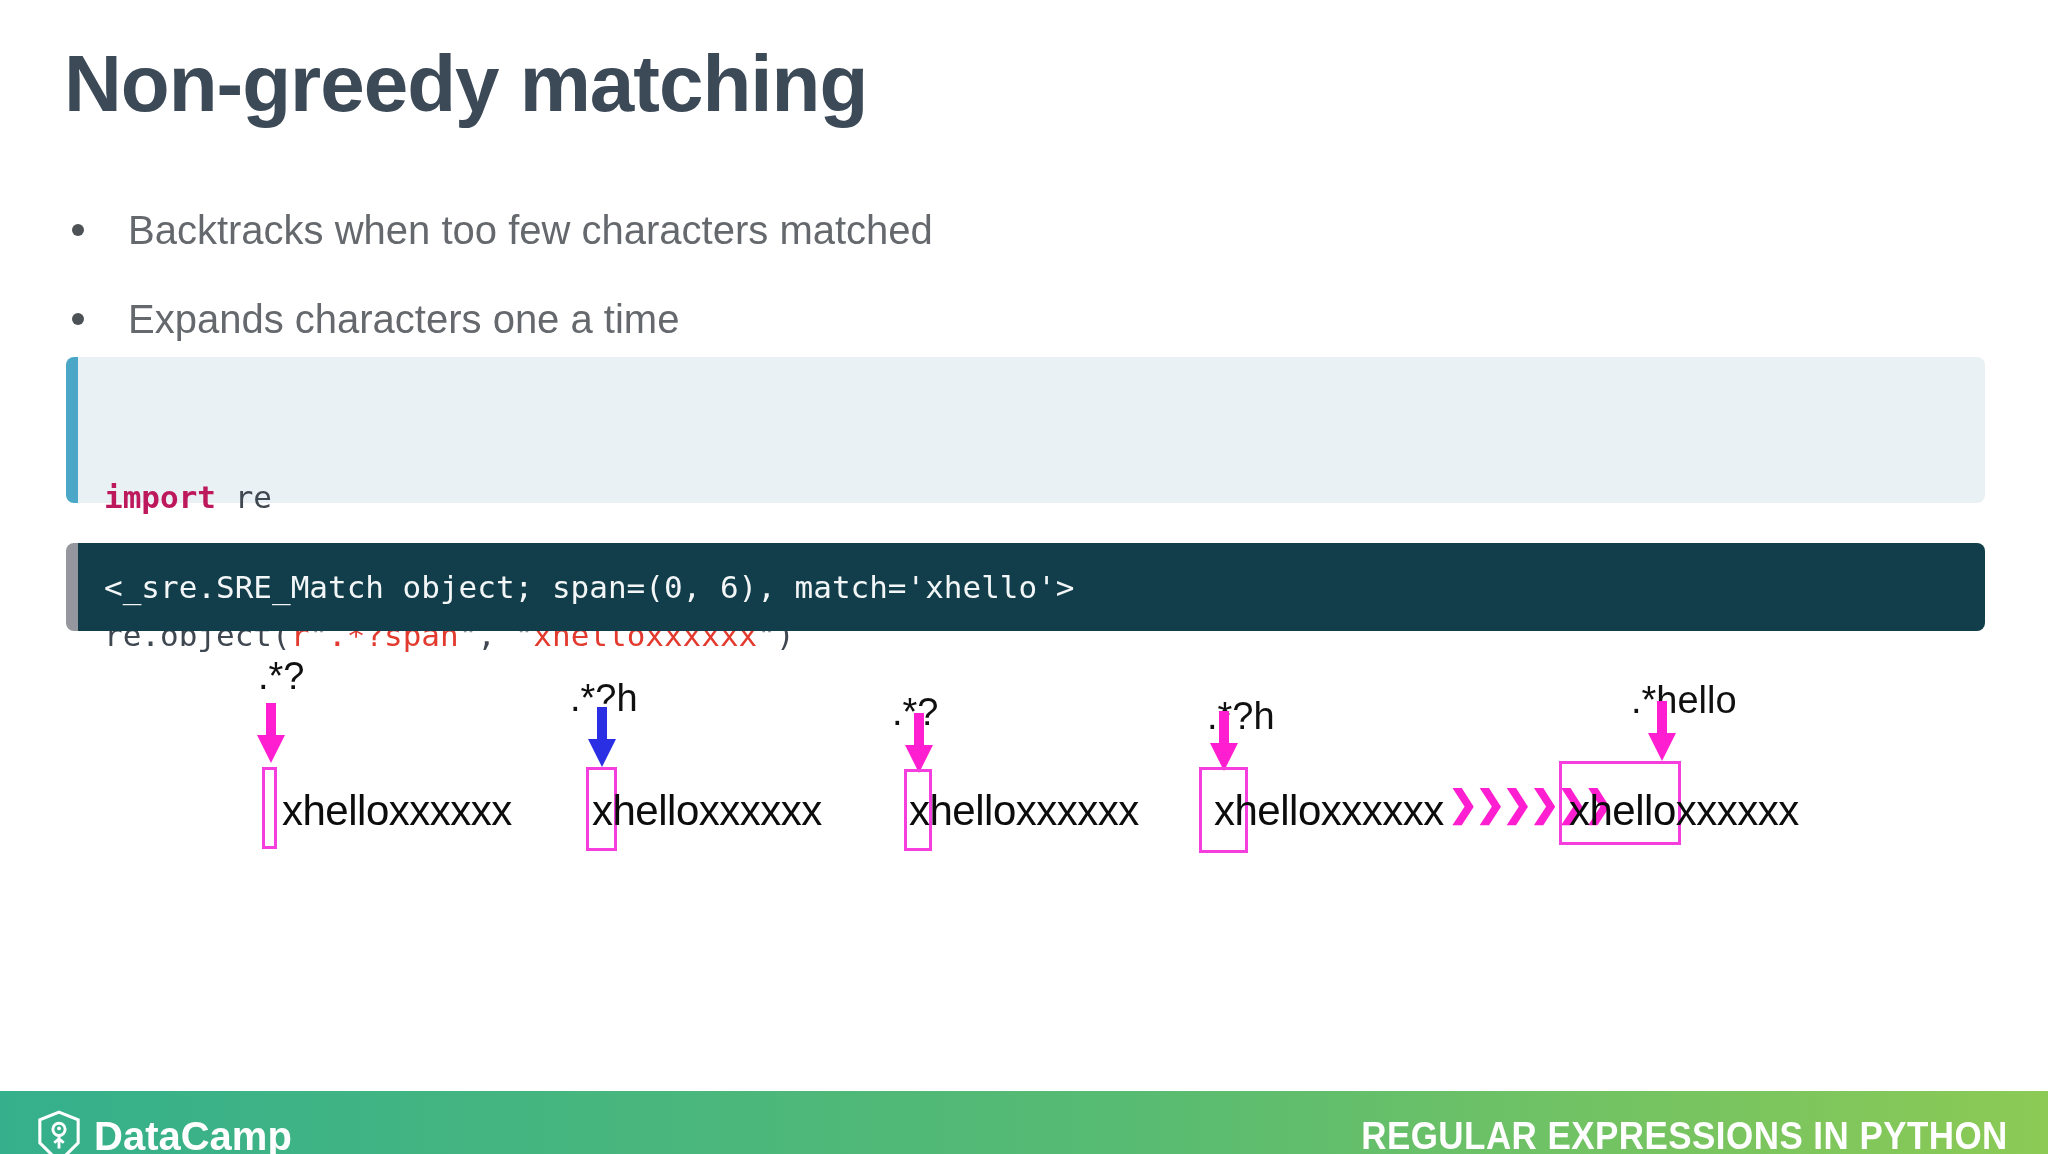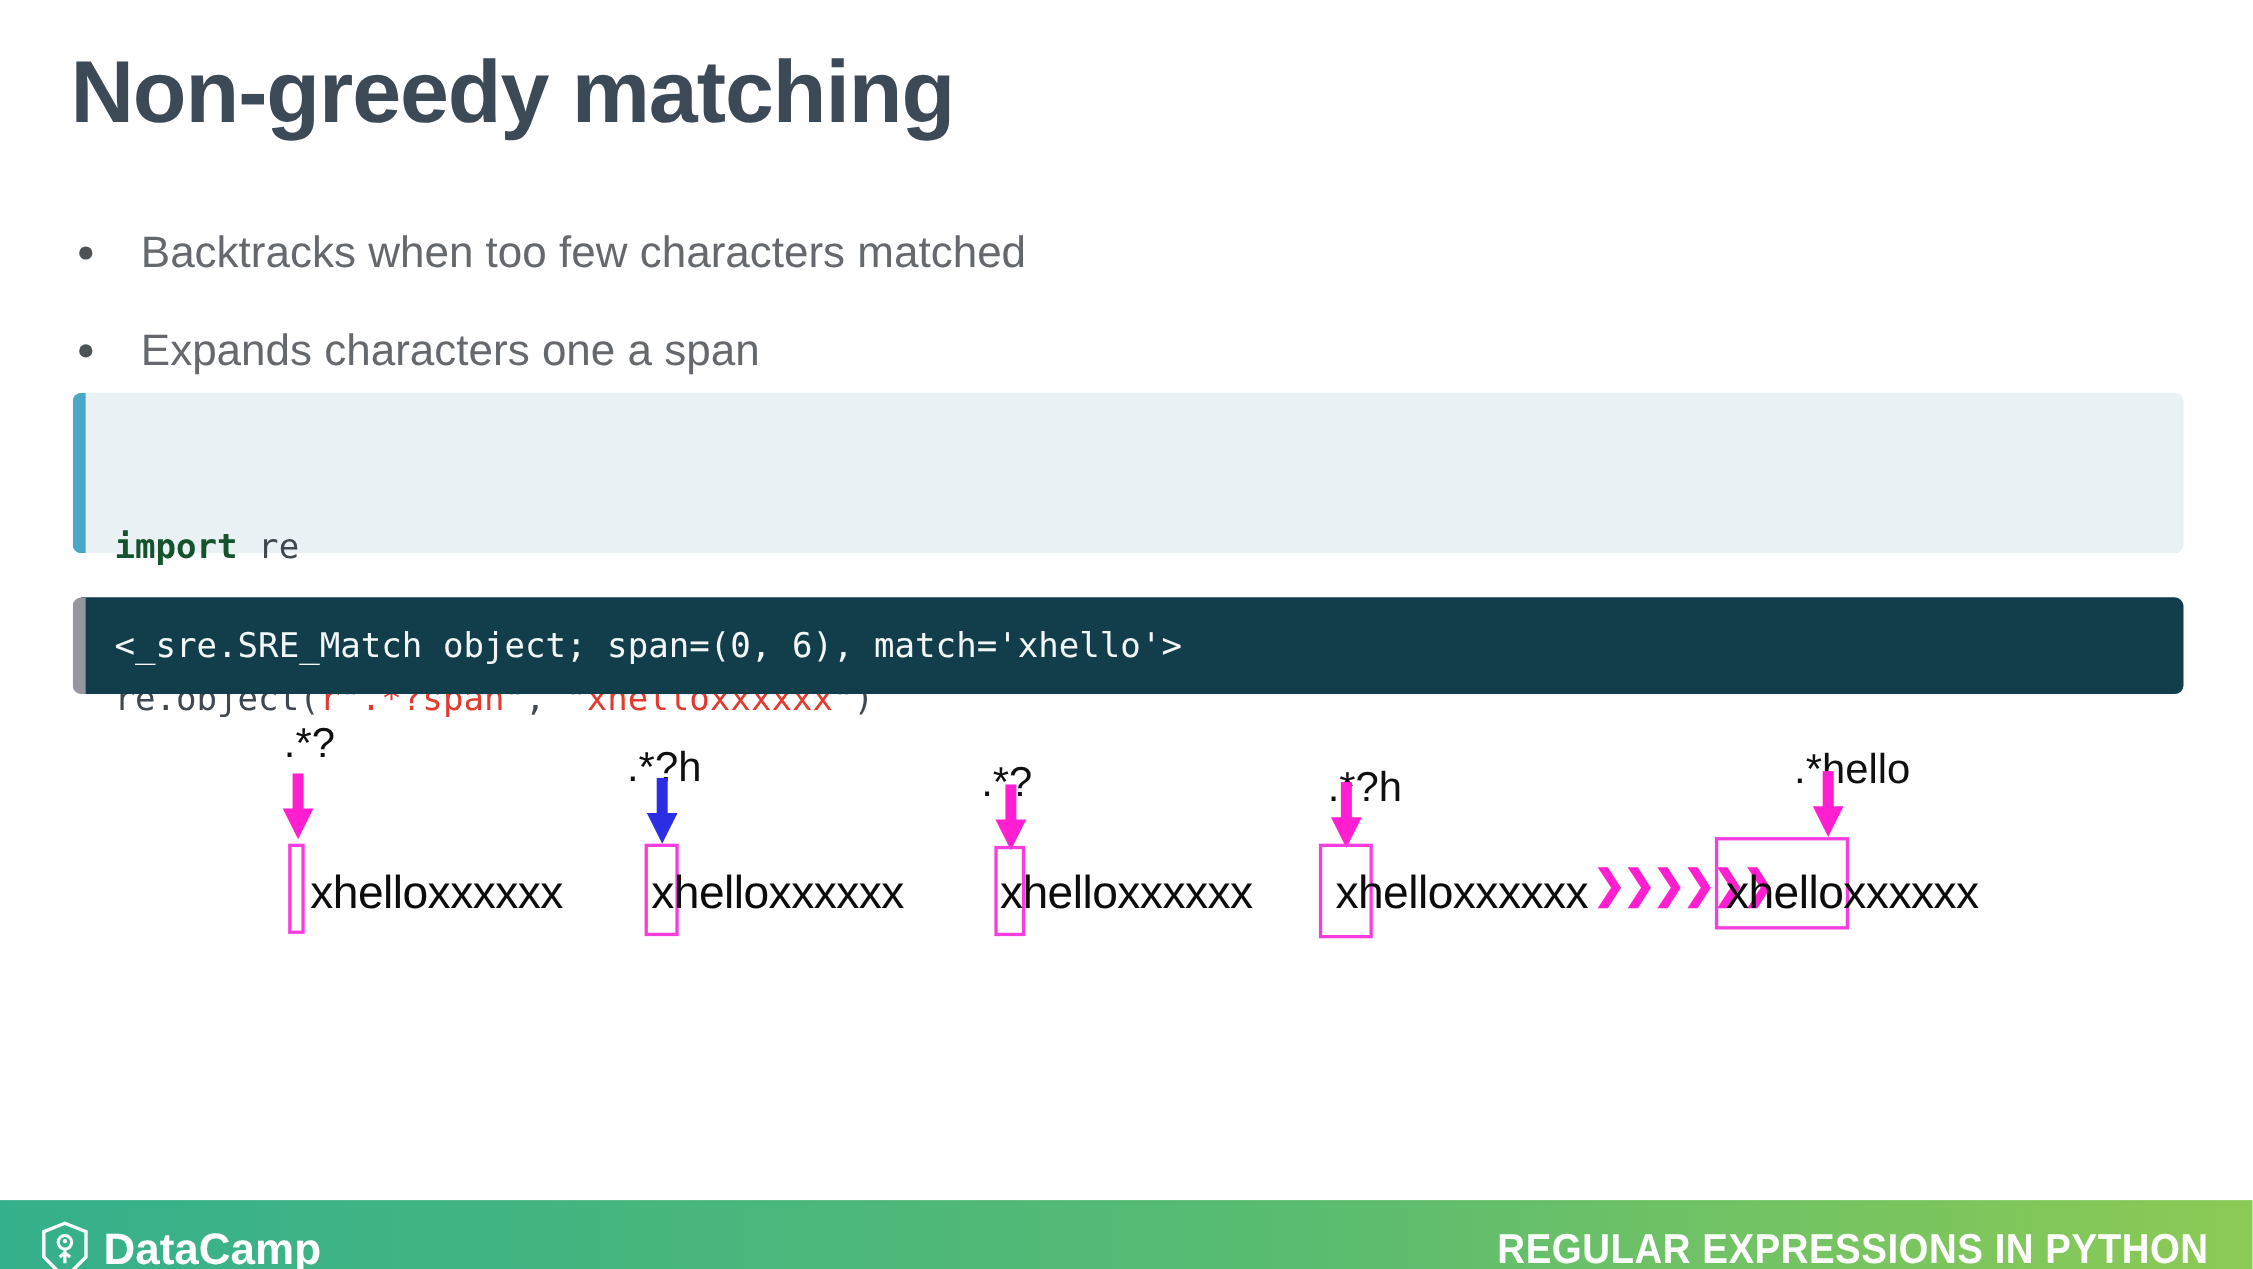--- a/index.html
+++ b/index.html
@@ -25,21 +25,21 @@
   }
 
   
   .code-block {
     position:absolute; left:66px; top:357px; width:1919px; height:146px;
     background:#eaf1f4; border-left:12px solid #4ba7c7; border-radius:8px;
     padding:25px 0 0 26px;
     font-family:"DejaVu Sans Mono","Liberation Mono",monospace;
     font-size:31px; line-height:46px; color:#3f4750; white-space:pre;
   }
-  .code-block .kw { color:#14532d; font-weight:bold; }
+  .code-block .kw { color:#be185d; font-weight:bold; }
   .code-block .str { color:#e23a2e; }
   .code-block .q { color:#8e979c; }
 
   
   .output-block {
     position:absolute; left:66px; top:543px; width:1919px; height:88px;
     background:#123d4a; border-left:12px solid #96979e; border-radius:8px;
     display:flex; align-items:center; padding-left:26px;
     font-family:"DejaVu Sans Mono","Liberation Mono",monospace;
     font-size:31px; color:#f2f6f7; white-space:pre;
@@ -117,21 +117,21 @@
 
   <h1 class="title">Non-greedy matching</h1>
 
   <ul class="bullets">
     <li>
       <span class="dot"></span>
       <span>Backtracks when too few characters matched</span>
     </li>
     <li>
       <span class="dot"></span>
-      <span>Expands characters one a span</span>
+      <span>Expands characters one a time</span>
     </li>
   </ul>
 
   <div class="code-block">
     <div class="code-line"><span class="kw">import</span><span> re</span></div>
     <div class="code-line"><span>re.object(</span><span class="str">r</span><span class="q">"</span><span class="str">.*?span</span><span class="q">"</span><span>, </span><span class="q">"</span><span class="str">xhelloxxxxxx</span><span class="q">"</span><span>)</span></div>
   </div>
 
   <div class="output-block">
     <span>&lt;_sre.SRE_Match object; span=(0, 6), match='xhello'&gt;</span>

